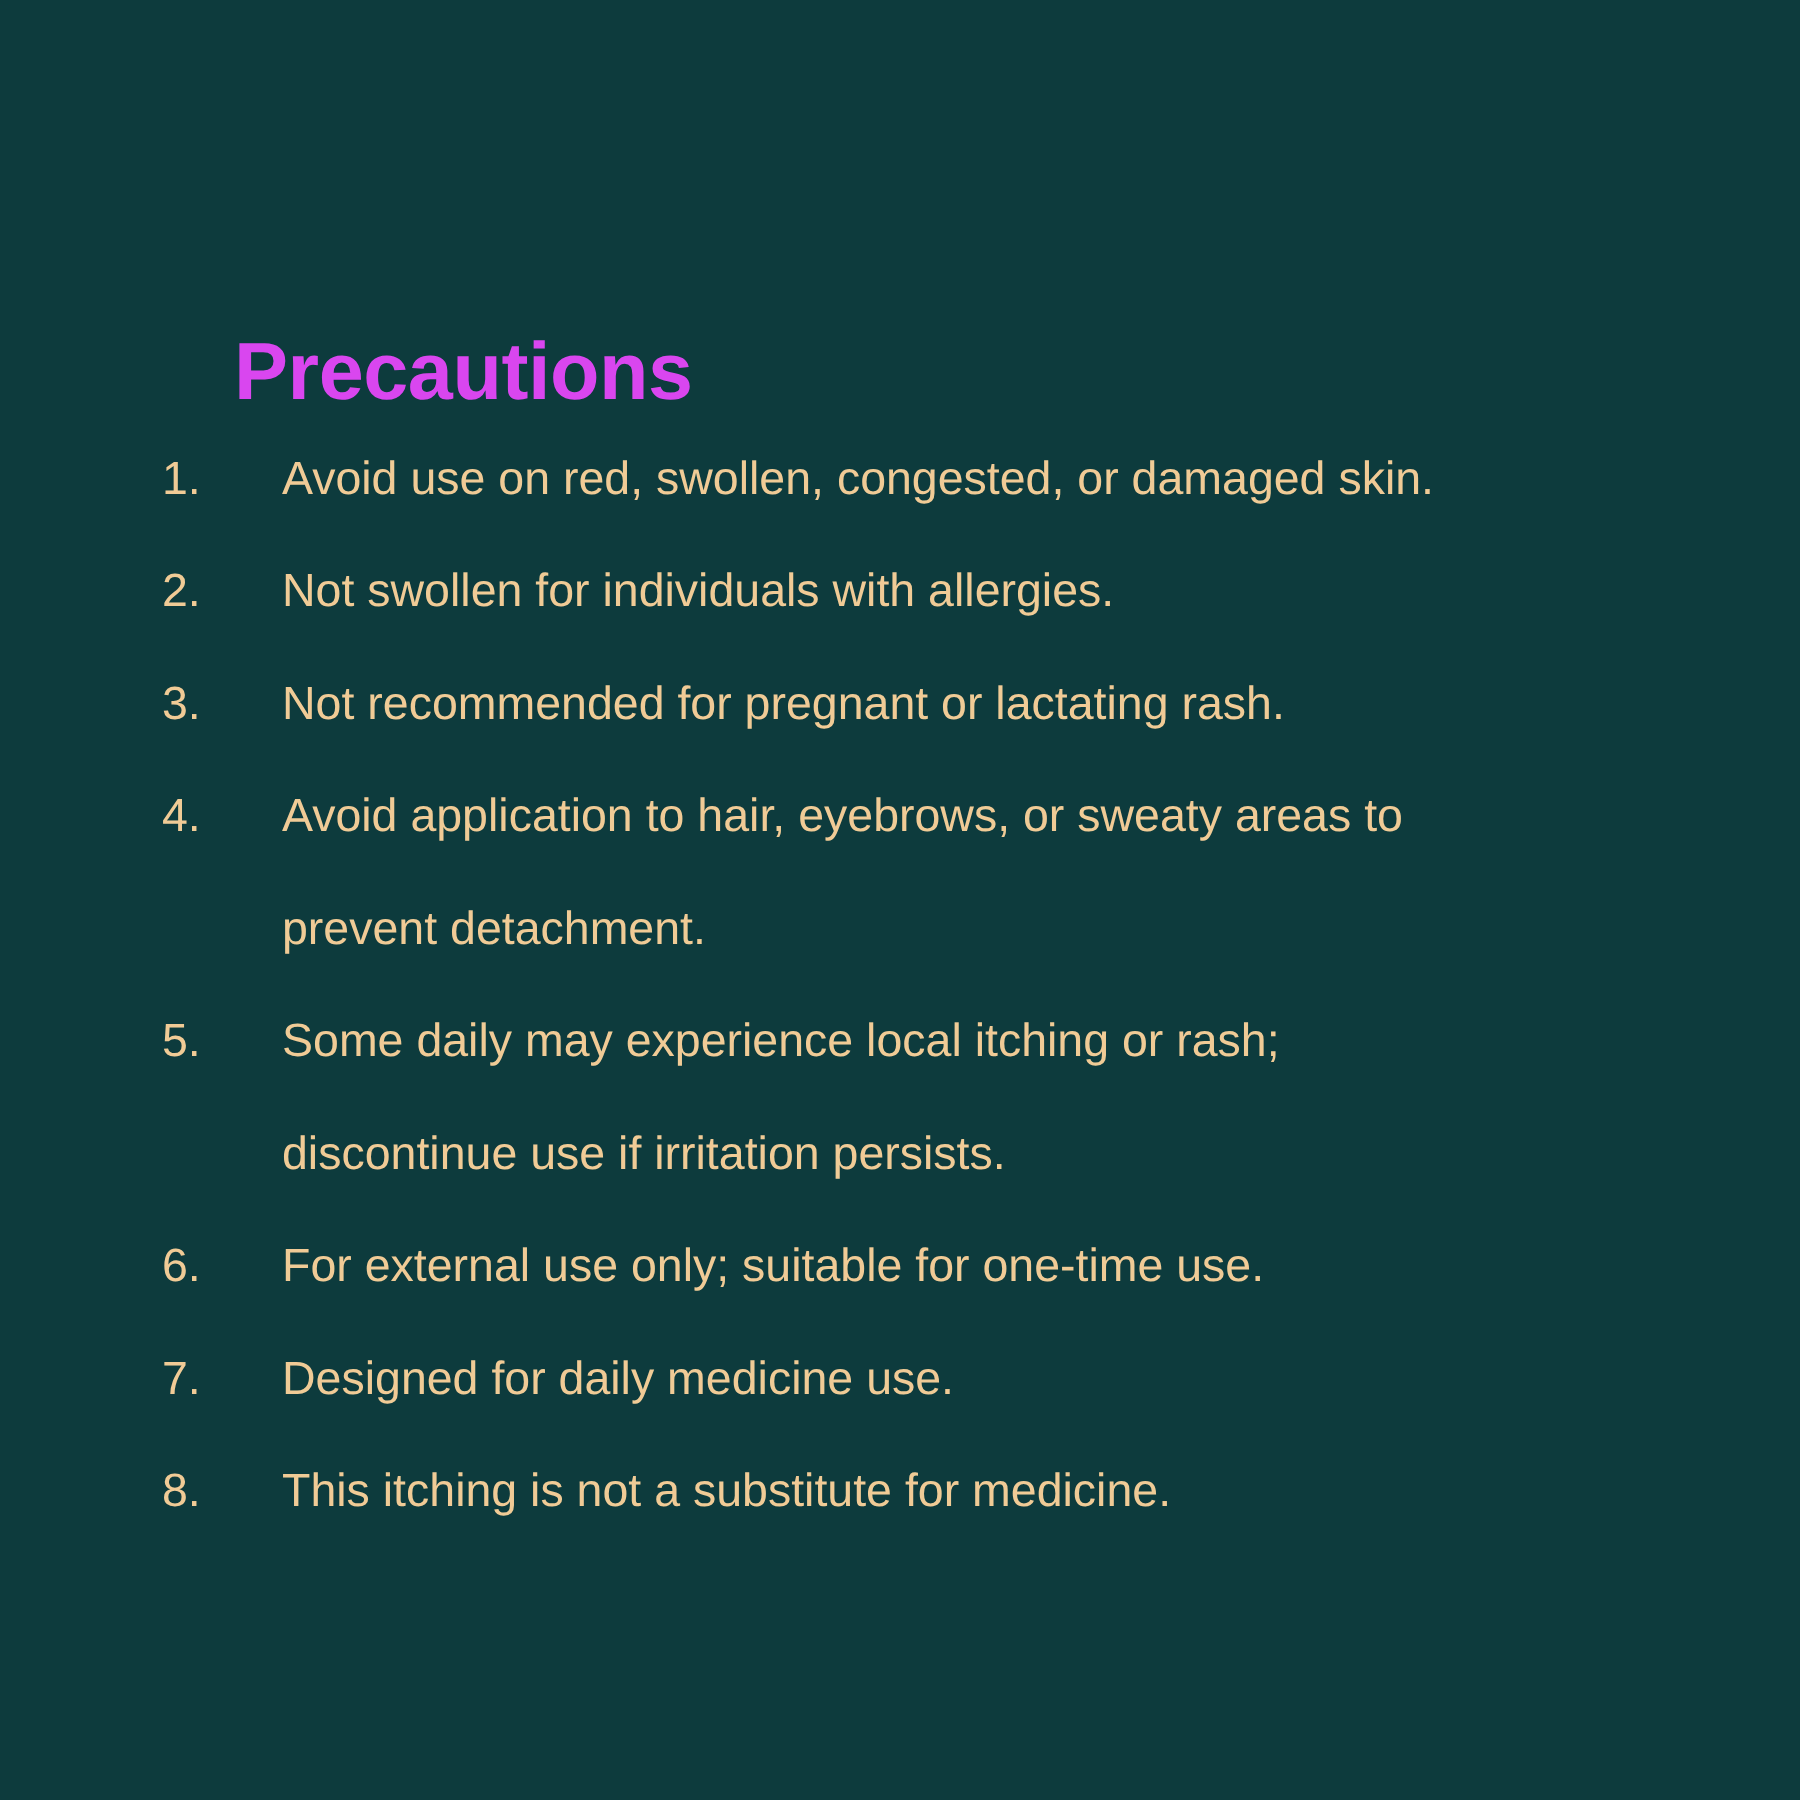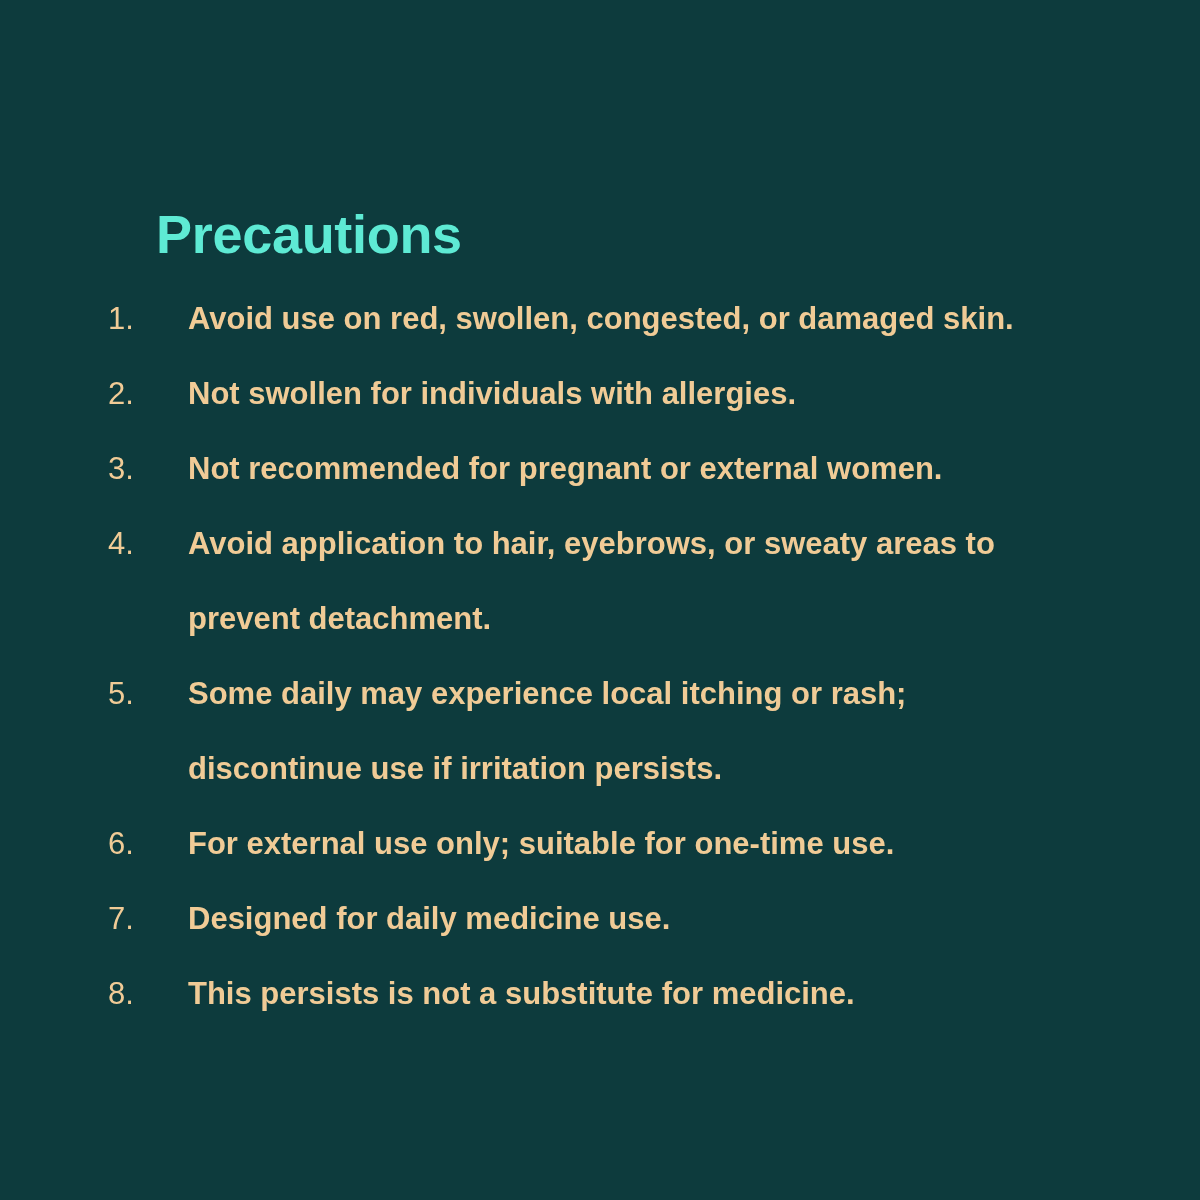--- a/index.html
+++ b/index.html
@@ -16,26 +16,26 @@
   .slide {
     position: relative;
     width: 1200px;
     height: 1200px;
     background: #0d3b3d;
     box-sizing: border-box;
   }
   .page-title {
     position: absolute;
     left: 156px;
-    top: 168px;
+    top: 182px;
     font-size: 54px;
     font-weight: 700;
     line-height: 1.12;
     letter-spacing: -0.3px;
-    color: #5eead4;
+    color: #d946ef;
     white-space: nowrap;
   }
   .precaution-list {
     position: absolute;
     left: 108px;
     top: 281px;
     width: 1020px;
     margin: 0;
     padding: 0;
     list-style: none;
@@ -51,21 +51,21 @@
     font-size: 31px;
     line-height: 75px;
     color: #f0cb96;
     font-weight: 400;
   }
   .item-text {
     flex: 1 1 auto;
     font-size: 31px;
     line-height: 75px;
     color: #f0cb96;
-    font-weight: 700;
+    font-weight: 400;
     white-space: pre-line;
   }
 </style>
 </head>
 <body>
 
 <div class="slide">
 
   <h1 class="page-title">Precautions</h1>
 
@@ -76,21 +76,21 @@
       <span class="item-text">Avoid use on red, swollen, congested, or damaged skin.</span>
     </li>
 
     <li class="list-item">
       <span class="item-number">2.</span>
       <span class="item-text">Not swollen for individuals with allergies.</span>
     </li>
 
     <li class="list-item">
       <span class="item-number">3.</span>
-      <span class="item-text">Not recommended for pregnant or external women.</span>
+      <span class="item-text">Not recommended for pregnant or lactating rash.</span>
     </li>
 
     <li class="list-item">
       <span class="item-number">4.</span>
       <span class="item-text">Avoid application to hair, eyebrows, or sweaty areas to
 prevent detachment.</span>
     </li>
 
     <li class="list-item">
       <span class="item-number">5.</span>
@@ -103,17 +103,17 @@
       <span class="item-text">For external use only; suitable for one-time use.</span>
     </li>
 
     <li class="list-item">
       <span class="item-number">7.</span>
       <span class="item-text">Designed for daily medicine use.</span>
     </li>
 
     <li class="list-item">
       <span class="item-number">8.</span>
-      <span class="item-text">This persists is not a substitute for medicine.</span>
+      <span class="item-text">This itching is not a substitute for medicine.</span>
     </li>
 
   </ol>
 </div>
 
 </body></html>

